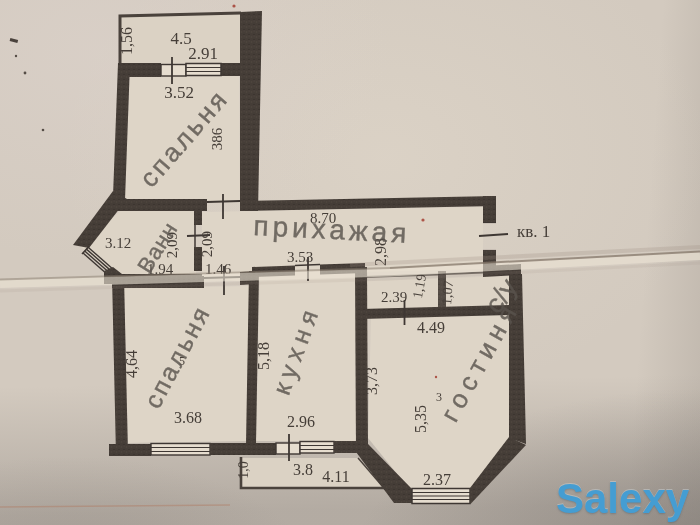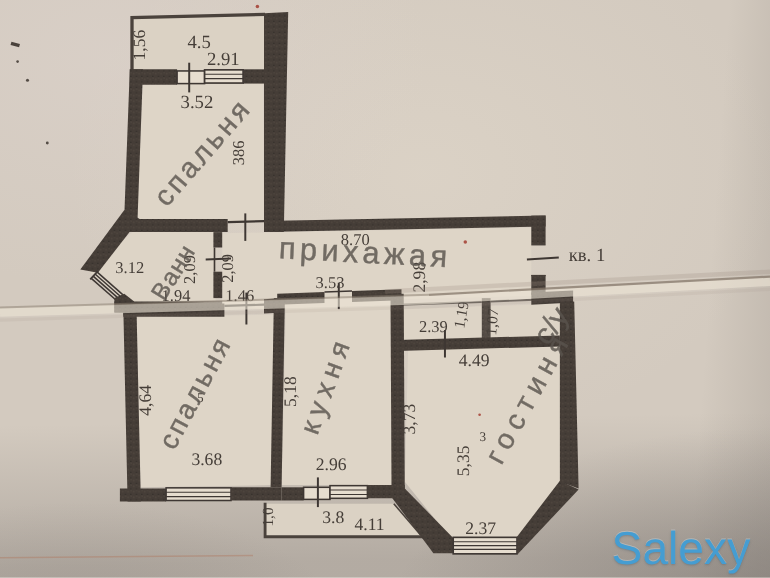--- a/index.html
+++ b/index.html
@@ -9,21 +9,21 @@
       radial-gradient(ellipse 420px 300px at 14% 10%, rgba(222,212,206,0.5), rgba(222,212,206,0) 70%),
       radial-gradient(ellipse 500px 380px at 55% 30%, rgba(228,219,205,0.45), rgba(228,219,205,0) 65%),
       radial-gradient(ellipse 560px 300px at 100% 110%, rgba(108,103,100,0.55), rgba(108,103,100,0) 63%),
       radial-gradient(ellipse 420px 220px at 10% 112%, rgba(130,123,117,0.4), rgba(130,123,117,0) 60%),
       linear-gradient(179deg, rgba(0,0,0,0) 72%, rgba(112,106,102,0.32) 96%),
       linear-gradient(94deg, rgba(0,0,0,0) 90%, rgba(125,117,110,0.22) 100%),
       #d3cabf;}
   .dim{font-family:"Liberation Serif",serif;fill:#453e38;}
   .hand{font-family:"Liberation Sans",sans-serif;fill:#5a544e;opacity:0.82;stroke:#5a544e;stroke-width:0.4;}
   #salexy{position:absolute;left:556px;top:475px;font-family:"Liberation Sans",sans-serif;
-    font-weight:normal;font-size:42px;letter-spacing:0px;color:#459dd2;
+    font-weight:bold;font-size:42px;letter-spacing:0px;color:#459dd2;
     text-shadow:0 1px 2px rgba(70,90,105,0.4), 0 -1px 0 rgba(225,240,250,0.35);}
 </style>
 </head>
 <body>
 <div id="page">
 <svg width="700" height="525" viewBox="0 0 700 525" style="position:absolute;left:0;top:0">
 <defs>
 <pattern id="wp" width="5" height="5" patternUnits="userSpaceOnUse">
   <rect width="5" height="5" fill="#453d37"></rect>
   <circle cx="1.5" cy="2" r="0.8" fill="#5a5148" opacity="0.5"></circle>

